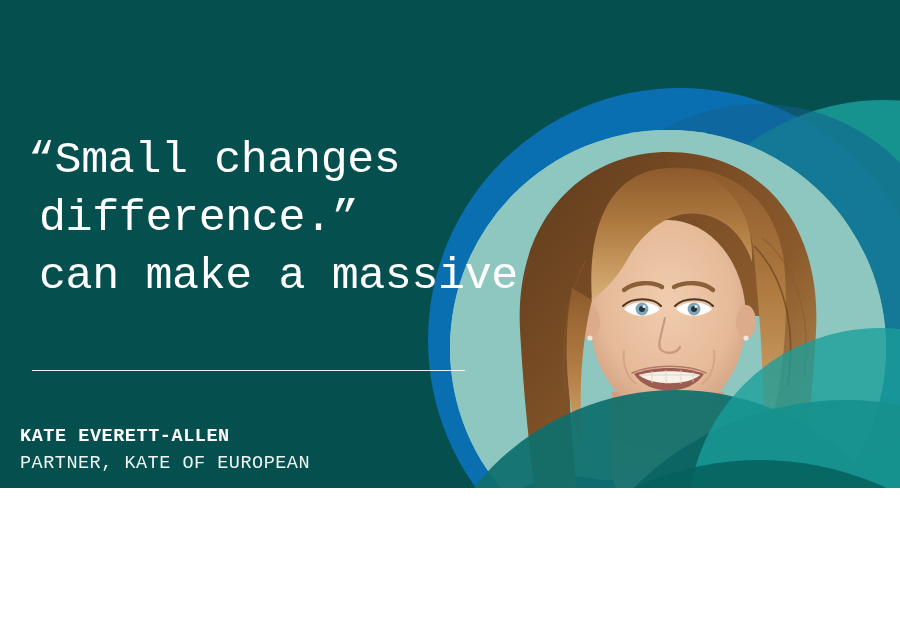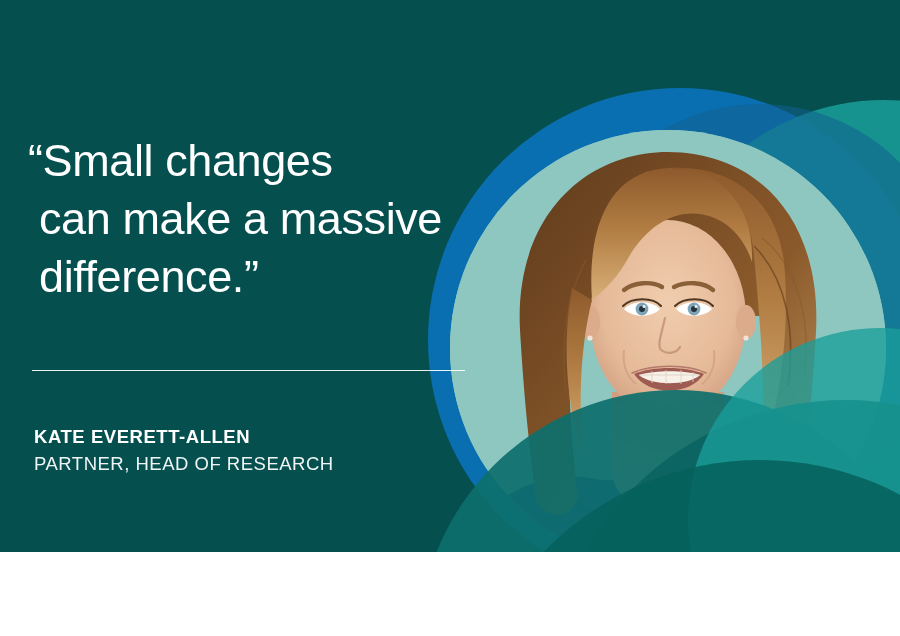--- a/index.html
+++ b/index.html
@@ -3,24 +3,24 @@
 <meta charset="utf-8">
 <style>
   html, body {
     margin: 0;
     padding: 0;
     background: #ffffff;
   }
   #stage {
     position: relative;
     width: 900px;
-    height: 552px;
+    height: 488px;
     overflow: hidden;
     background: #054f4f;
-    font-family: Liberation Sans, sans-serif;
+    font-family: Liberation Mono, monospace;
   }
 
   
   #art {
     position: absolute;
     inset: 0;
     pointer-events: none;
   }
 
   
@@ -49,21 +49,21 @@
     width: 433px;
     height: 1px;
     background: #ffffff;
     opacity: 0.92;
     z-index: 5;
   }
 
   
   #attribution {
     position: absolute;
-    left: 34px;
+    left: 20px;
     top: 424px;
     z-index: 5;
   }
   #person-name {
     color: #ffffff;
     font-size: 18.5px;
     font-weight: bold;
     letter-spacing: 0.55px;
     line-height: 26px;
     white-space: nowrap;
@@ -218,24 +218,24 @@
 
       <circle cx="676" cy="648" r="258" fill="#0d6f6c" opacity="0.92"></circle>
       <circle cx="846" cy="700" r="300" fill="#0a6460" opacity="0.9"></circle>
       <circle cx="880" cy="520" r="192" fill="#1a9e9a" opacity="0.78"></circle>
       <circle cx="760" cy="760" r="300" fill="#05605c" opacity="0.85"></circle>
     </g>
   </svg>
 
   <div id="quote">
     <div class="quote-line">“Small changes</div>
+    <div class="quote-line indent">difference.”</div>
     <div class="quote-line indent">can make a massive</div>
-    <div class="quote-line indent">difference.”</div>
   </div>
 
   <div id="divider"></div>
 
   <div id="attribution">
     <div id="person-name">KATE EVERETT-ALLEN</div>
-    <div class="person-title-line">PARTNER, HEAD OF RESEARCH</div>
+    <div class="person-title-line">PARTNER, KATE OF EUROPEAN</div>
   </div>
 
 </div>
 
 </body></html>

